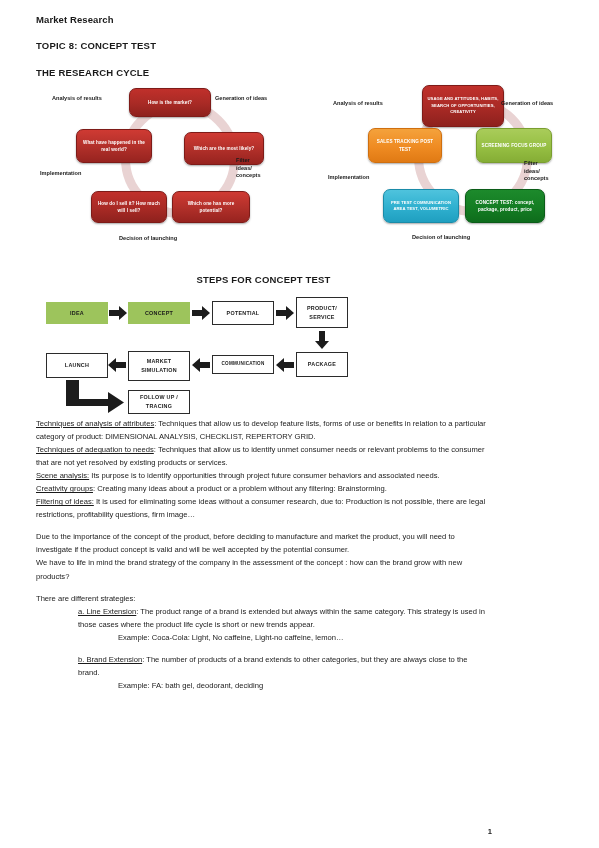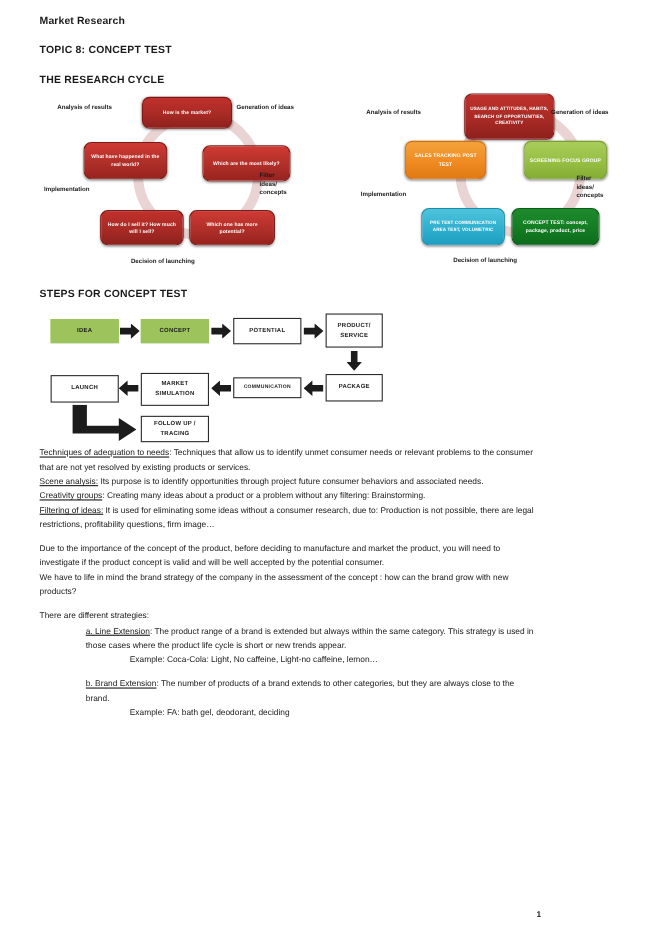--- a/index.html
+++ b/index.html
@@ -152,21 +152,21 @@
       <div class="lbl" style="left:5px; top:16px;">Analysis of results</div>
       <div class="lbl" style="left:173px; top:16px;">Generation of ideas</div>
       <div class="lbl" style="left:196px; top:76px; white-space:pre-line;">Filter
 ideas/
 concepts</div>
       <div class="lbl" style="left:0px; top:90px;">Implementation</div>
       <div class="lbl" style="left:84px; top:150px;">Decision of launching</div>
     </div>
   </div>
 
-  <div class="hdr-section" style="margin-top:8px;">STEPS FOR CONCEPT TEST</div>
+  <div class="hdr-section" style="margin-top:20px;text-align:center;">STEPS FOR CONCEPT TEST</div>
 
   <div class="flow">
 
     <div class="fbox green" style="left:10px; top:10px; width:62px; height:22px;">
       <span>IDEA</span>
     </div>
     <div class="arrow" style="left:73px; top:14px;">
       <svg width="18" height="14" viewBox="0 0 18 14">
           <path d="M0 4 H10 V0 L18 7 L10 14 V10 H0 Z" fill="#1c1c1c"></path>
         </svg>
@@ -232,20 +232,21 @@
     </div>
 
     <div class="fbox" style="left:92px; top:98px; width:62px; height:24px; line-height:1.6;">
       <span>FOLLOW UP / TRACING</span>
     </div>
   </div>
 
   <div class="bodytext">
 
 
+    <p class="p"><span class="u">Techniques of analysis of attributes</span><span>: Techniques that allow us to develop feature lists, forms of use or benefits in relation to a particular category of product: DIMENSIONAL ANALYSIS, CHECKLIST, REPERTORY GRID.</span></p>
 
     <p class="p"><span class="u">Techniques of adequation to needs</span><span>: Techniques that allow us to identify unmet consumer needs or relevant problems to the consumer that are not yet resolved by existing products or services.</span></p>
 
     <p class="p"><span class="u">Scene analysis:</span><span> Its purpose is to identify opportunities through project future consumer behaviors and associated needs.</span></p>
 
     <p class="p"><span class="u">Creativity groups</span><span>: Creating many ideas about a product or a problem without any filtering: Brainstorming.</span></p>
 
 
     <p class="p"><span class="u">Filtering of ideas:</span><span> It is used for eliminating some ideas without a consumer research, due to: Production is not possible, there are legal restrictions, profitability questions, firm image…</span></p>
 

